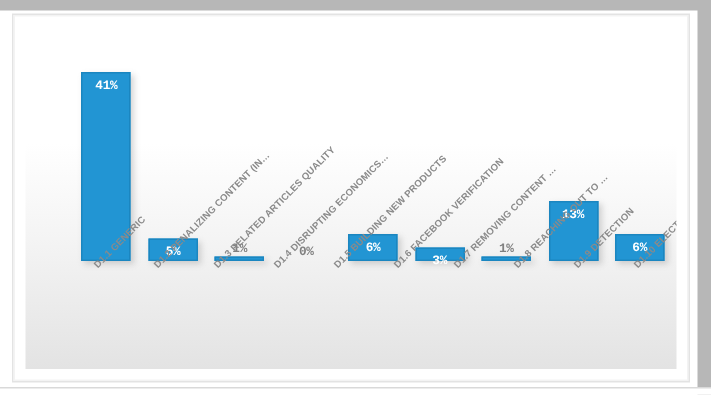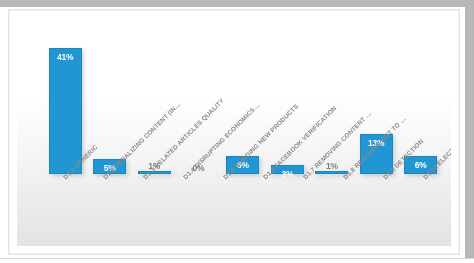--- a/index.html
+++ b/index.html
@@ -70,21 +70,22 @@
     justify-content: space-between;
   }
 
   .bar-slot {
     position: relative;
     flex: 1 1 0;
     height: 100%;
     display: flex;
     flex-direction: column;
     justify-content: flex-end;
-    align-items: center;
+    align-items: flex-end;
+    font-family: Liberation Mono, monospace;
   }
 
   .bar {
     width: 33px;
     background: #2295d3;
     border: 1px solid #1b86c0;
     position: relative;
     display: flex;
     justify-content: center;
     align-items: flex-start;

